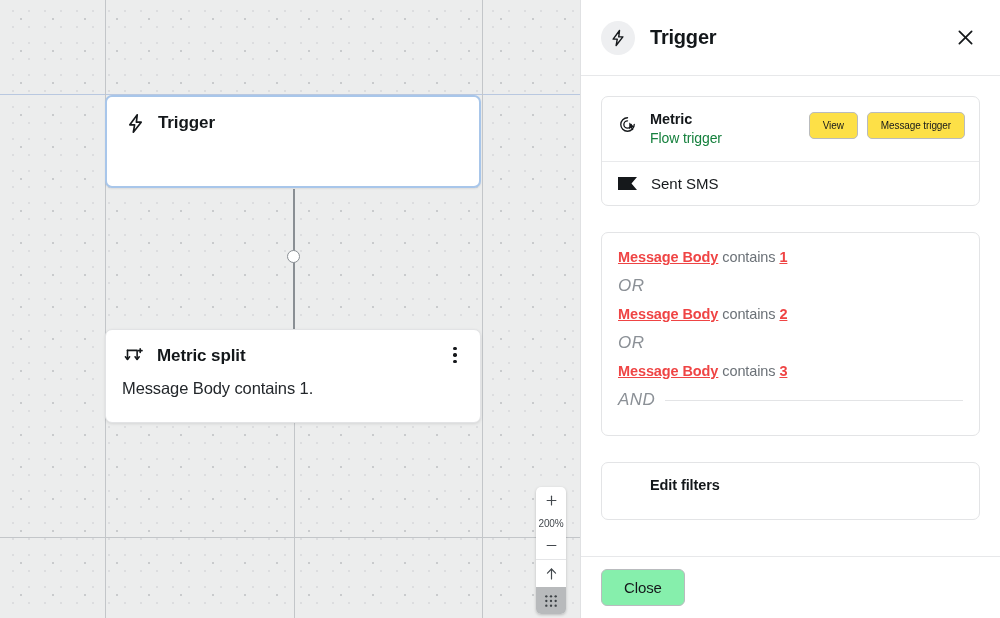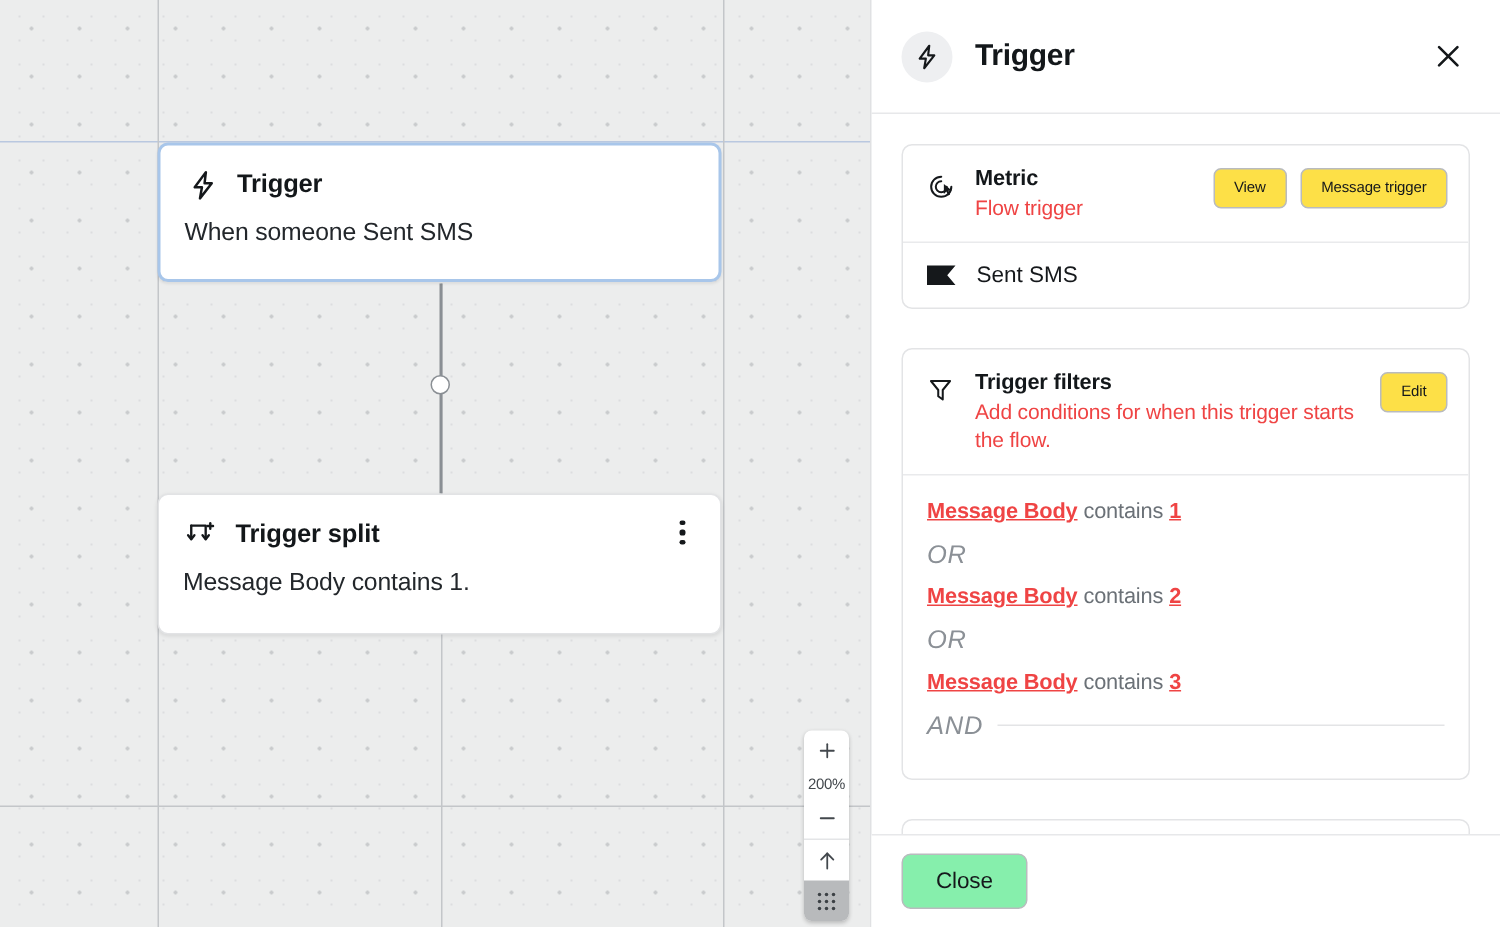--- a/index.html
+++ b/index.html
@@ -152,21 +152,21 @@
     border-bottom: 1px solid #e9eaec;
   }
   .card-head .chicon {
     width: 22px; flex: 0 0 22px;
     display: flex; align-items: center; justify-content: center;
     margin-top: 4px;
     color: #15181b;
   }
   .card-head .chtext { flex: 1; margin-left: 12px; padding-right: 8px; }
   .chtitle { font-size: 14.5px; font-weight: bold; color: #13171a; letter-spacing: -0.1px; }
-  .chsub { font-size: 14px; color: #ef4444; margin-top: 2px; line-height: 1.32; letter-spacing: -0.1px; }
+  .chsub { font-size: 14px; color: #15803d; margin-top: 2px; line-height: 1.32; letter-spacing: -0.1px; }
   .btnrow { display: flex; gap: 9px; align-items: center; flex: 0 0 auto; margin-top: 1px; }
   .btn {
     border: 1px solid #b9bbbe;
     background: #fde047;
     border-radius: 5px;
     font-size: 10px; color: #15181b;
     padding: 7px 13px;
     font-family: "Liberation Sans", sans-serif;
     white-space: nowrap;
     letter-spacing: -0.1px;
@@ -226,36 +226,35 @@
 
     <div class="node node-trigger">
       <div class="node-head">
         <span class="node-icon">
           <svg width="21" height="21" viewBox="0 0 24 24" fill="none" stroke="#15181b" stroke-width="1.9" stroke-linejoin="round" stroke-linecap="round">
             <path d="M14 2 L5.5 13.5 H11 L9.5 22 L18.5 10.5 H13 Z"></path>
           </svg>
         </span>
         <span class="node-title">Trigger</span>
       </div>
-      <div class="node-body">When someone Sent SMS</div>
     </div>
 
     <div class="node node-split">
       <div class="node-head">
         <span class="node-icon">
           <svg width="21" height="21" viewBox="0 0 24 24" fill="none" stroke="#15181b" stroke-width="1.8" stroke-linejoin="round" stroke-linecap="round">
             <path d="M4 5 V15"></path>
               <path d="M1.6 12.4 L4 15.4 L6.4 12.4"></path>
             <path d="M4 5 H15 V15"></path>
             <path d="M12.6 12.4 L15 15.4 L17.4 12.4"></path>
             <path d="M18.5 3.2 V7.4"></path>
               <path d="M16.4 5.3 H20.6"></path>
           </svg>
         </span>
-        <span class="node-title">Trigger split</span>
+        <span class="node-title">Metric split</span>
         <span class="kebab">
             <i></i>
             <i></i>
             <i></i>
           </span>
       </div>
       <div class="node-body">Message Body contains 1.</div>
     </div>
 
     <div class="zoomctl">
@@ -335,34 +334,20 @@
           <span class="flag">
             <svg width="20" height="15" viewBox="0 0 20 15" fill="#15181b">
               <path d="M0 1 H19 L13.5 7.5 L19 14 H0 Z"></path>
             </svg>
           </span>
           <span>Sent SMS</span>
         </div>
       </div>
 
       <div class="card">
-        <div class="card-head">
-          <span class="chicon">
-            <svg width="18" height="18" viewBox="0 0 24 24" fill="none" stroke="#15181b" stroke-width="1.8" stroke-linejoin="round" stroke-linecap="round">
-              <path d="M3.5 4 H20.5 L14 12 V20.5 L10 17.5 V12 Z"></path>
-            </svg>
-          </span>
-          <span class="chtext">
-            <span class="chtitle" style="display:block;">Trigger filters</span>
-            <span class="chsub" style="display:block;">Add conditions for when this trigger starts the flow.</span>
-          </span>
-          <span class="btnrow">
-            <button class="btn">Edit</button>
-          </span>
-        </div>
         <div class="filters-body" id="conditions-list">
             <div class="fcond"><b>Message Body</b> contains <b>1</b></div>
             <div class="fjoin"><span>OR</span></div>
             <div class="fcond"><b>Message Body</b> contains <b>2</b></div>
             <div class="fjoin"><span>OR</span></div>
             <div class="fcond"><b>Message Body</b> contains <b>3</b></div>
             <div class="fjoin with-rule">
               <span>AND</span>
             </div>
           </div>

